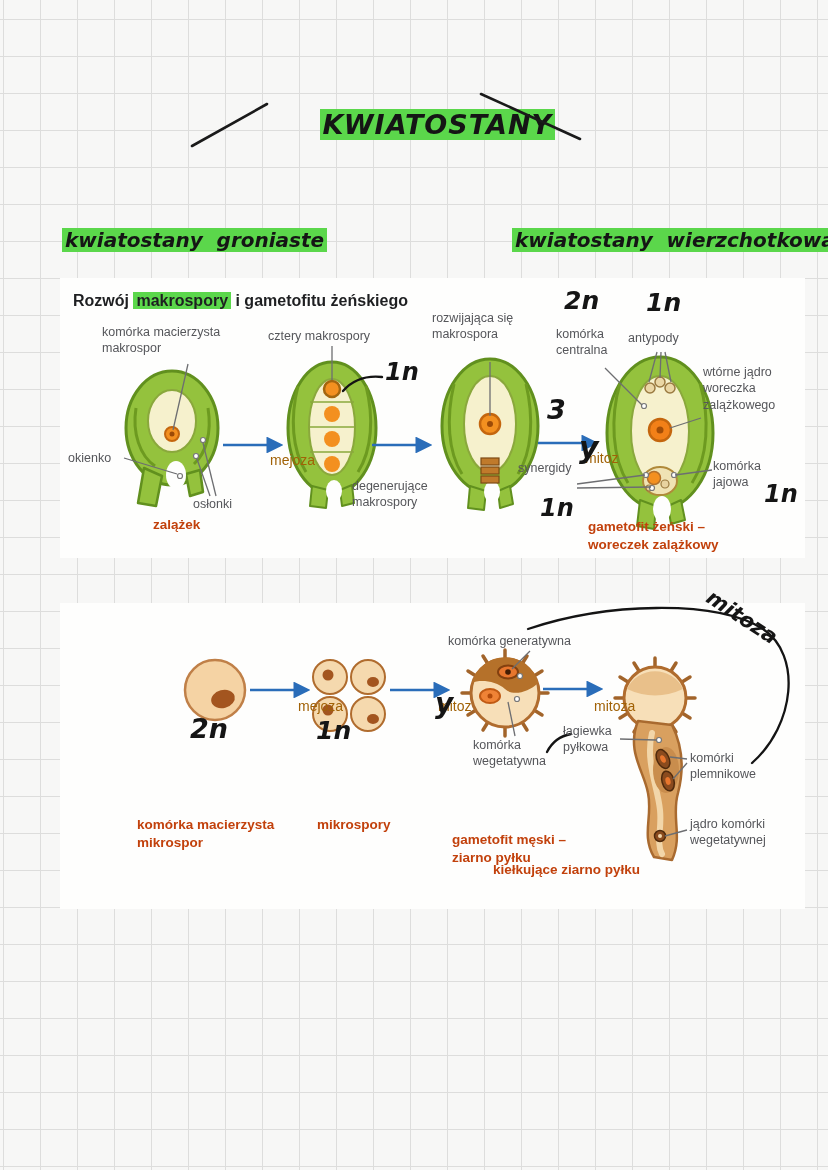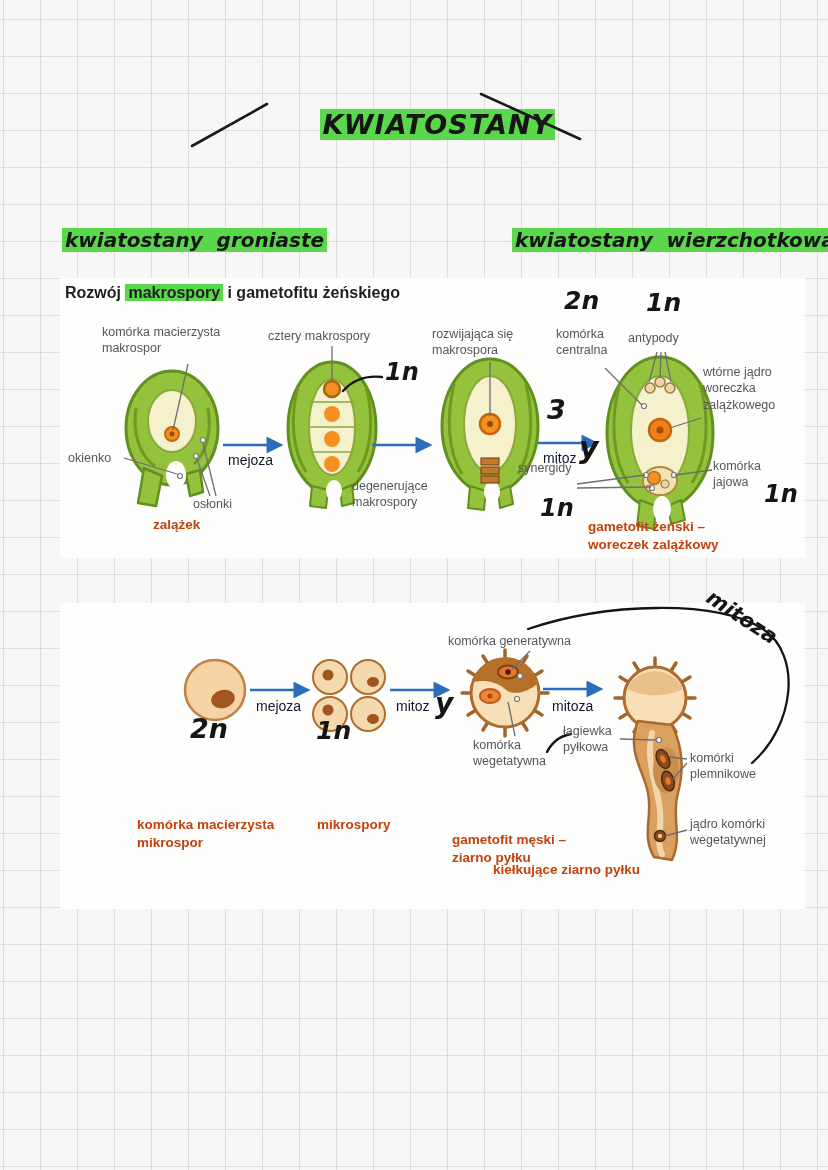--- a/index.html
+++ b/index.html
@@ -12,24 +12,24 @@
       linear-gradient(to bottom,#dddddc 1px,transparent 1px);
     background-size:37px 37px;
     background-position:3px 19px;
   }
   .abs{position:absolute;}
   .hand{font-family:"DejaVu Sans",sans-serif;font-style:italic;font-weight:bold;color:#151515;white-space:pre;}
   .hl{background:#5bd74b;padding:0 3px;box-decoration-break:clone;}
   .title{font-size:27px;letter-spacing:1px;font-style:italic;}
   .branch{font-size:20px;line-height:37px;}
   .panel{position:absolute;background:#fefefd;}
-  .phead{position:absolute;left:5px;top:6px;margin:0;font-size:16px;font-weight:bold;color:#1e1f21;}
+  .phead{position:absolute;left:5px;top:6px;margin:8px;font-size:16px;font-weight:bold;color:#1e1f21;}
   .lbl{position:absolute;font-size:12.5px;line-height:1.3;color:#55565a;white-space:pre-line;}
   .cap{position:absolute;font-size:13.5px;line-height:1.3;font-weight:bold;color:#c2410c;white-space:pre-line;}
-  .proc{position:absolute;font-size:14px;color:#0f172a;}
+  .proc{position:absolute;font-size:14px;color:#a16207;margin-left:42px;}
   .hw{position:absolute;}
   svg{position:absolute;left:0;top:0;}
 </style>
 </head>
 <body>
 
 <div class="page">
 
   <div class="abs hand title" style="left:278px;top:78px">
     <span class="hl">KWIATOSTANY</span>
@@ -158,21 +158,21 @@
 
       <g stroke="#141414" stroke-width="2.4" fill="none" stroke-linecap="round">
         <path d="M 322 99 C 303 97 291 104 283 113"></path>
       </g>
     </svg>
 
     <div class="lbl" style="left:42px;top:46px">komórka macierzysta
 makrospor</div>
     <div class="lbl" style="left:208px;top:50px">cztery makrospory</div>
     <div class="hw hand" style="left:325px;top:80px;font-size:24px">1n</div>
-    <div class="lbl" style="left:372px;top:48px">rozwijająca się
+    <div class="lbl" style="left:372px;top:32px">rozwijająca się
 makrospora</div>
     <div class="lbl" style="left:8px;top:172px">okienko</div>
     <div class="lbl" style="left:133px;top:218px">osłonki</div>
     <div class="cap" style="left:93px;top:238px">zalążek</div>
     <div class="proc" style="left:168px;top:174px">mejoza</div>
     <div class="lbl" style="left:292px;top:200px">degenerujące
 makrospory</div>
     <div class="hw hand" style="left:487px;top:116px;font-size:27px">3</div>
     <div class="proc" style="left:483px;top:172px">mitoz</div>
     <div class="hw hand" style="left:519px;top:152px;font-size:30px">y</div>

